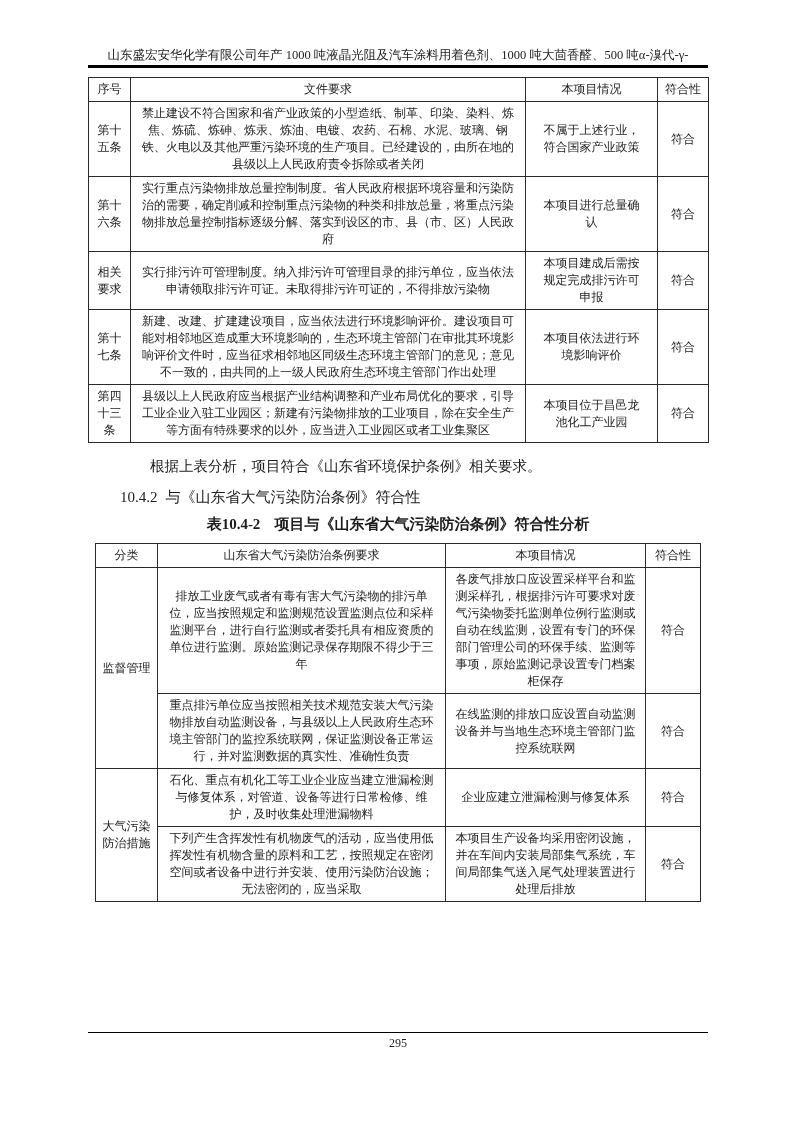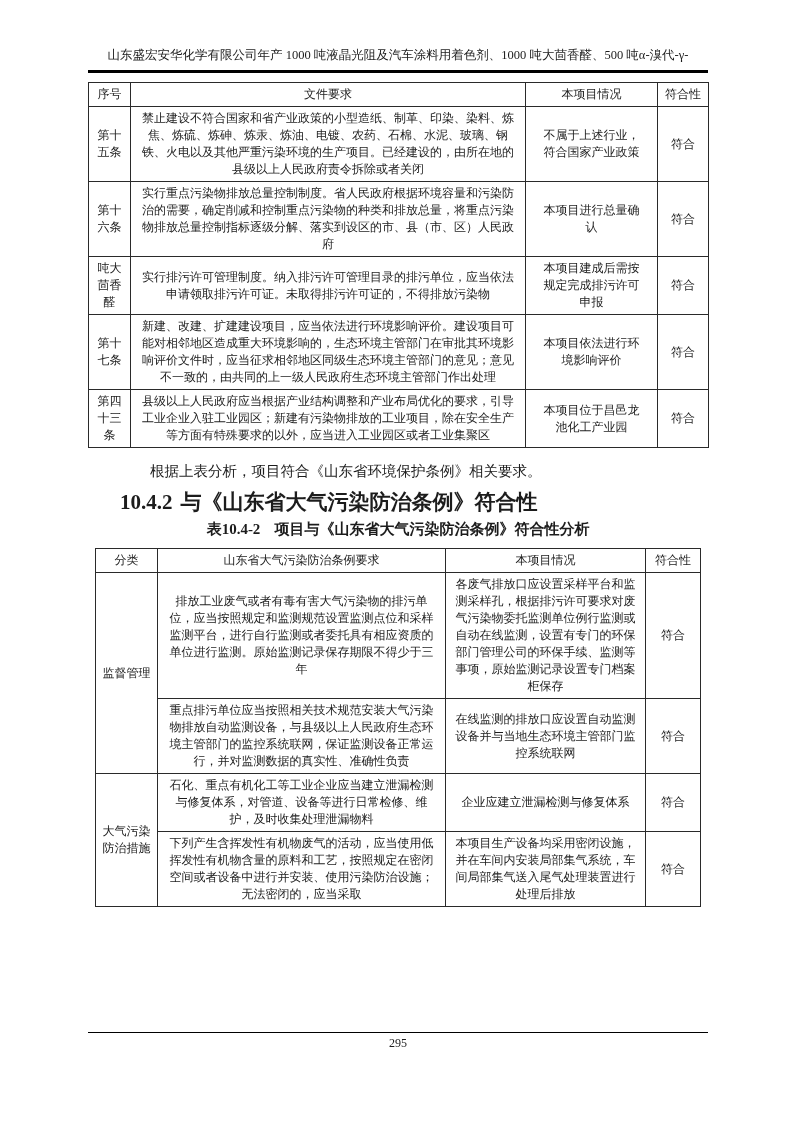--- a/index.html
+++ b/index.html
@@ -12,41 +12,40 @@
     padding:46px 86px 0 88px;
     font-family:"Liberation Serif","DejaVu Serif",serif;
     color:#1c1c1c;
     overflow:hidden;
   }
   
   .doc-header{
     text-align:center;
     font-size:12.5px;
     line-height:19px;
-    padding-bottom:5px;
     border-bottom:3px solid #000;
   }
   
   .table-title{
     text-align:center;
     font-weight:bold;
     font-size:15px;
     margin-top:8px;
   }
   .table-title .t-text{margin-left:14px;}
   .body-paragraph{
     margin:13px 0 0 33px;
     text-indent:2em;
     font-size:14.5px;
     line-height:20px;
   }
   .section-heading{
     margin:11px 0 8px 32px;
-    font-weight:bold;
-    font-size:21px;
+    font-weight:normal;
+    font-size:15px;
     line-height:20px;
   }
   .section-heading .s-text{margin-left:8px;}
   
   table.doc-table{
     border-collapse:collapse;
     table-layout:fixed;
     font-size:12px;
     line-height:17px;
     margin-top:9px;
@@ -120,21 +119,21 @@
         <td class="proj-cell">不属于上述行业，符合国家产业政策</td>
         <td>符合</td>
       </tr>
       <tr>
         <td class="no-cell">第十六条</td>
         <td class="req-cell">实行重点污染物排放总量控制制度。省人民政府根据环境容量和污染防治的需要，确定削减和控制重点污染物的种类和排放总量，将重点污染物排放总量控制指标逐级分解、落实到设区的市、县（市、区）人民政府</td>
         <td class="proj-cell">本项目进行总量确认</td>
         <td>符合</td>
       </tr>
       <tr>
-        <td class="no-cell">吨大茴香醛</td>
+        <td class="no-cell">相关要求</td>
         <td class="req-cell">实行排污许可管理制度。纳入排污许可管理目录的排污单位，应当依法申请领取排污许可证。未取得排污许可证的，不得排放污染物</td>
         <td class="proj-cell">本项目建成后需按规定完成排污许可申报</td>
         <td>符合</td>
       </tr>
       <tr>
         <td class="no-cell">第十七条</td>
         <td class="req-cell">新建、改建、扩建建设项目，应当依法进行环境影响评价。建设项目可能对相邻地区造成重大环境影响的，生态环境主管部门在审批其环境影响评价文件时，应当征求相邻地区同级生态环境主管部门的意见；意见不一致的，由共同的上一级人民政府生态环境主管部门作出处理</td>
         <td class="proj-cell">本项目依法进行环境影响评价</td>
         <td>符合</td>
       </tr>

